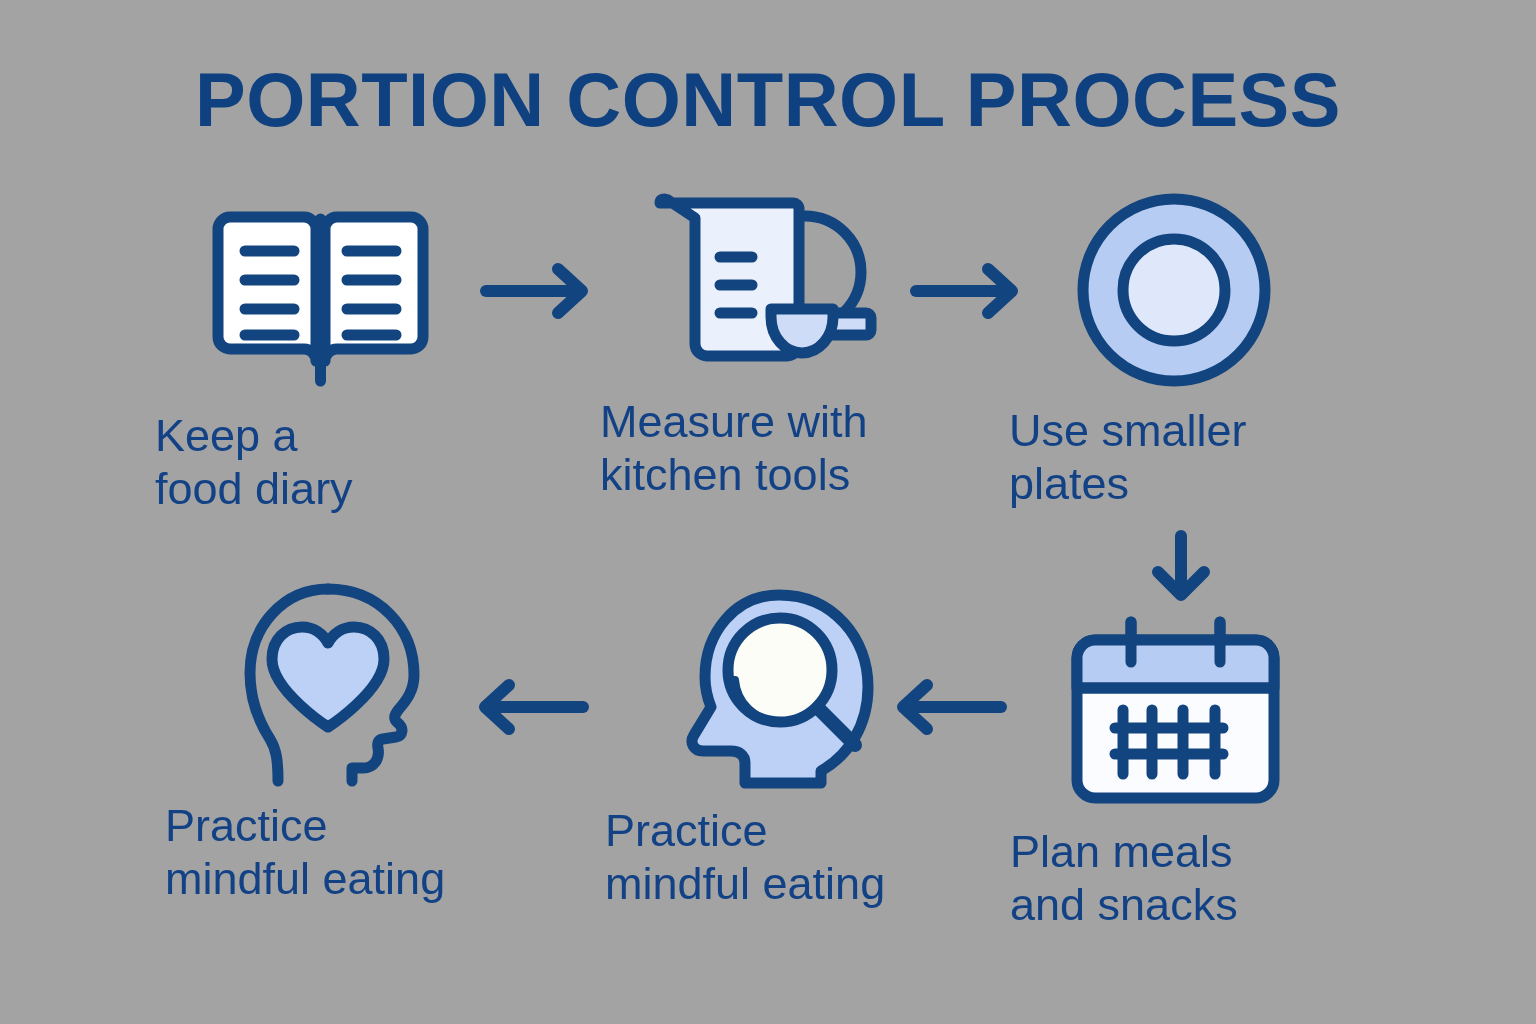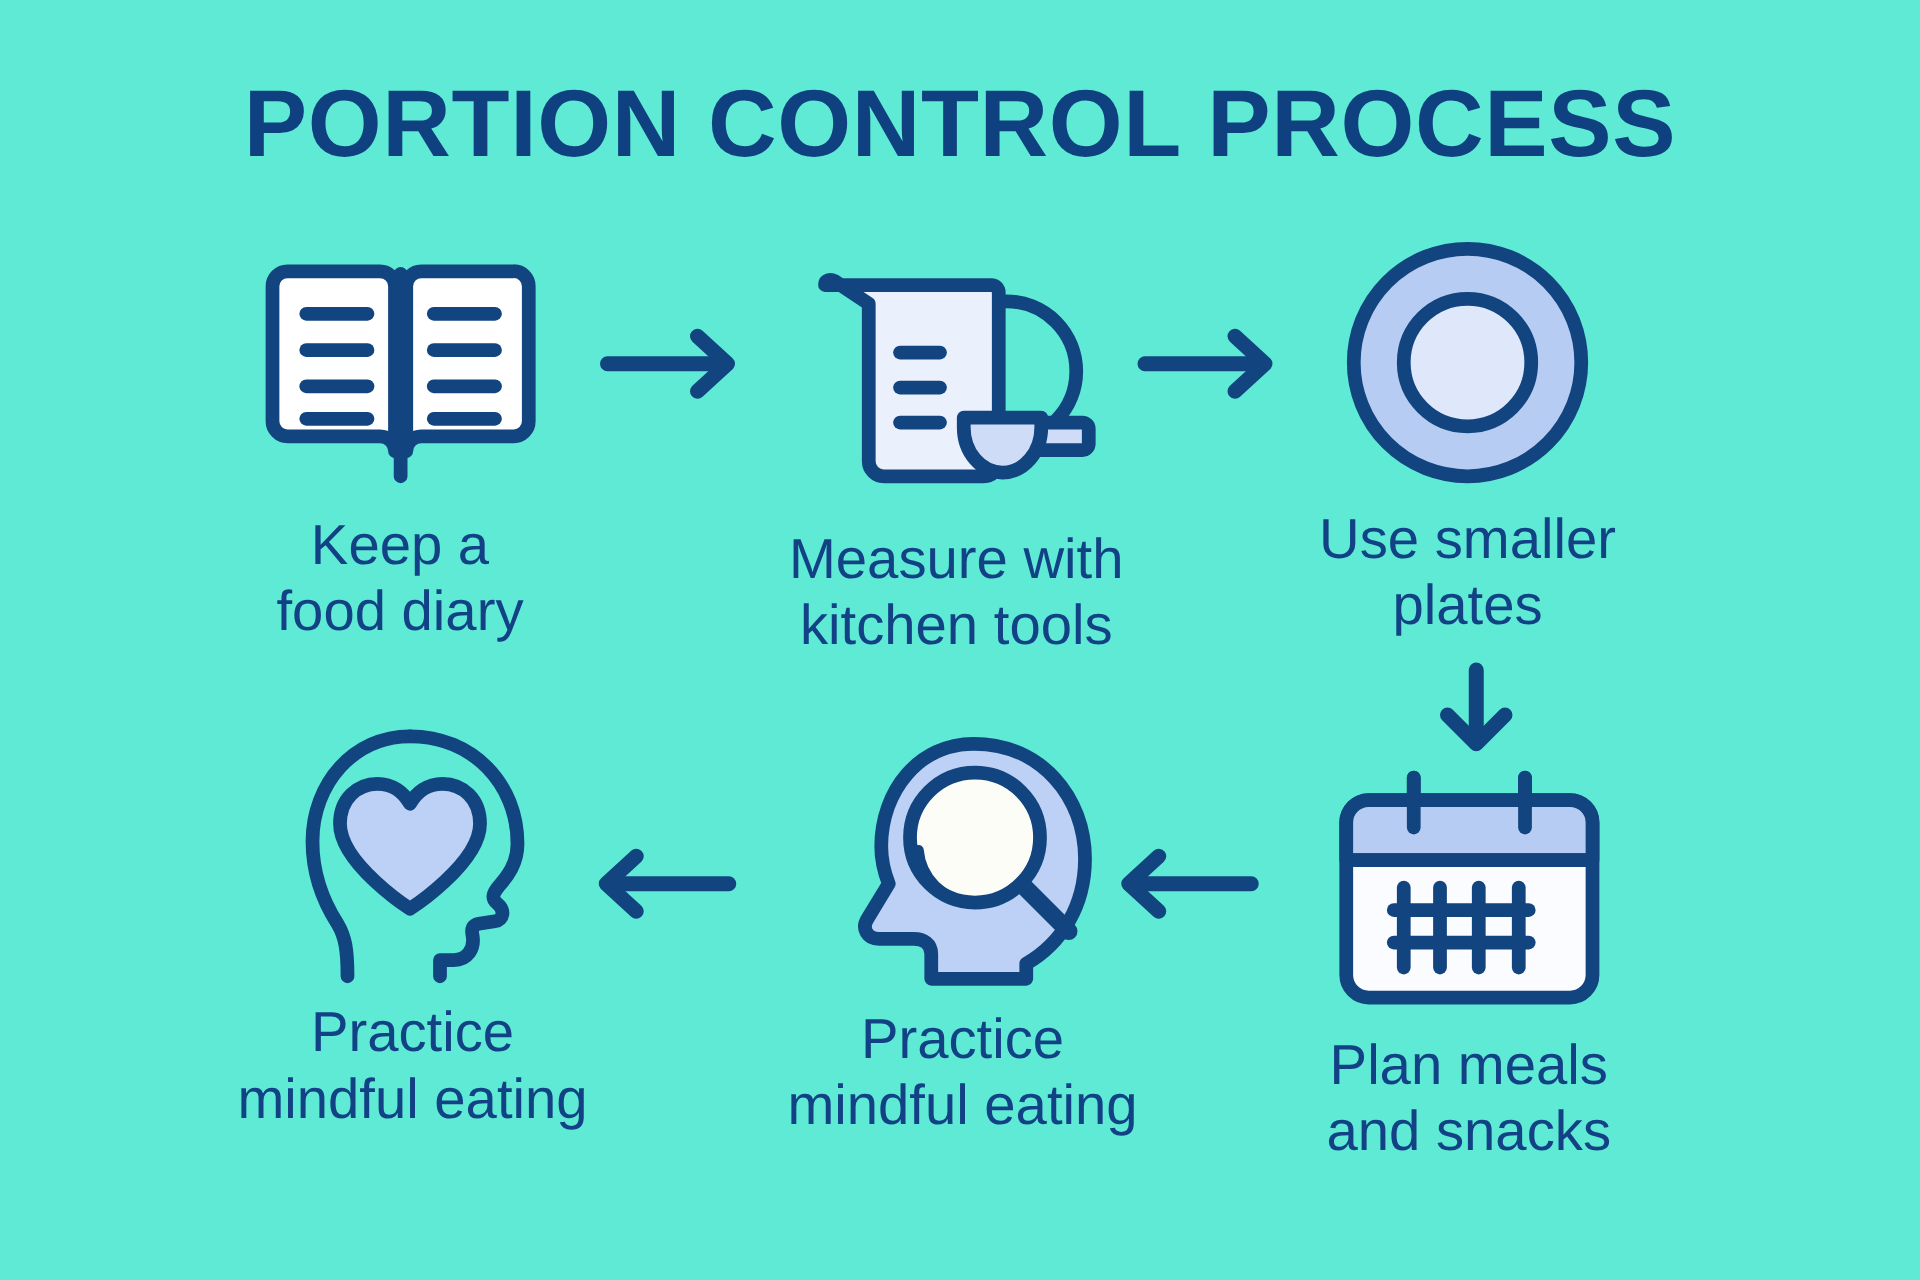--- a/index.html
+++ b/index.html
@@ -8,21 +8,21 @@
     padding: 0;
     background: #ffffff;
   }
   body {
     font-family: "Liberation Sans", sans-serif;
   }
   #canvas {
     position: relative;
     width: 1536px;
     height: 1024px;
-    background: #5eead4;
+    background: #a3a3a3;
     overflow: hidden;
   }
 
   
   #title {
     position: absolute;
     left: 0;
     top: 62px;
     width: 1536px;
     text-align: center;
@@ -32,41 +32,40 @@
     letter-spacing: 0.5px;
     color: #0f4180;
     line-height: 1;
     white-space: nowrap;
   }
 
   
   .step {
     position: absolute;
     width: 330px;
-    text-align: center;
   }
   .icon-box {
     height: 200px;
     display: flex;
     align-items: center;
     justify-content: center;
   }
   .step-label {
     margin-top: 14px;
     font-family: "Liberation Sans", sans-serif;
     font-size: 45px;
     line-height: 1.18;
     color: #124285;
     white-space: pre-line;
     font-weight: normal;
   }
 
   
   #step-1 { left: 155px;  top: 195px; }
-  #step-2 { left: 600px;  top: 206px; }
+  #step-2 { left: 600px;  top: 181px; }
   #step-3 { left: 1009px; top: 190px; }
   
   #step-4 { left: 1010px; top: 611px; }
   #step-5 { left: 605px;  top: 590px; }
   #step-6 { left: 165px;  top: 585px; }
 
   
   .arrow {
     position: absolute;
   }

